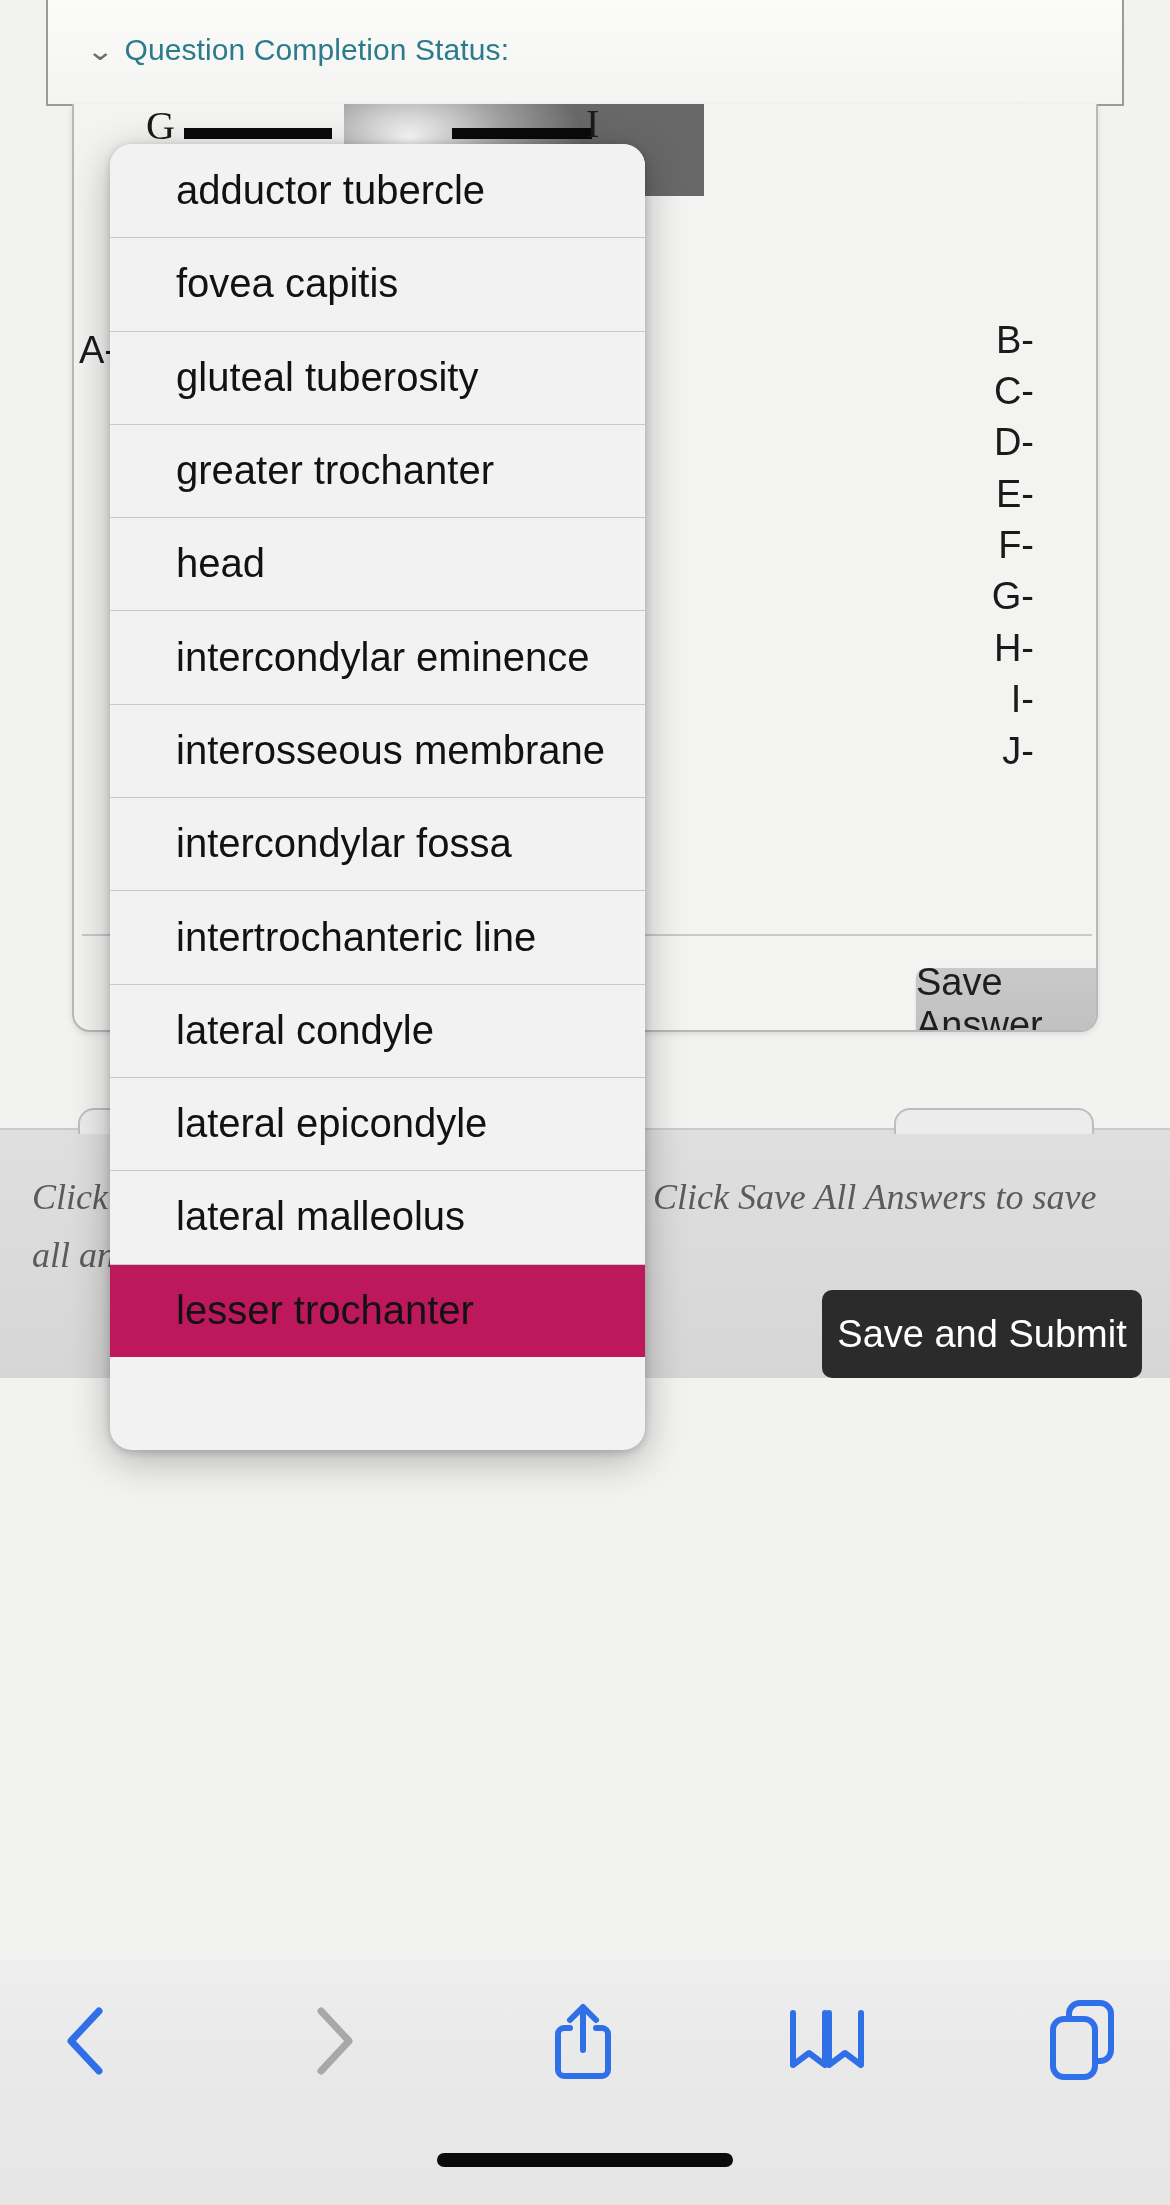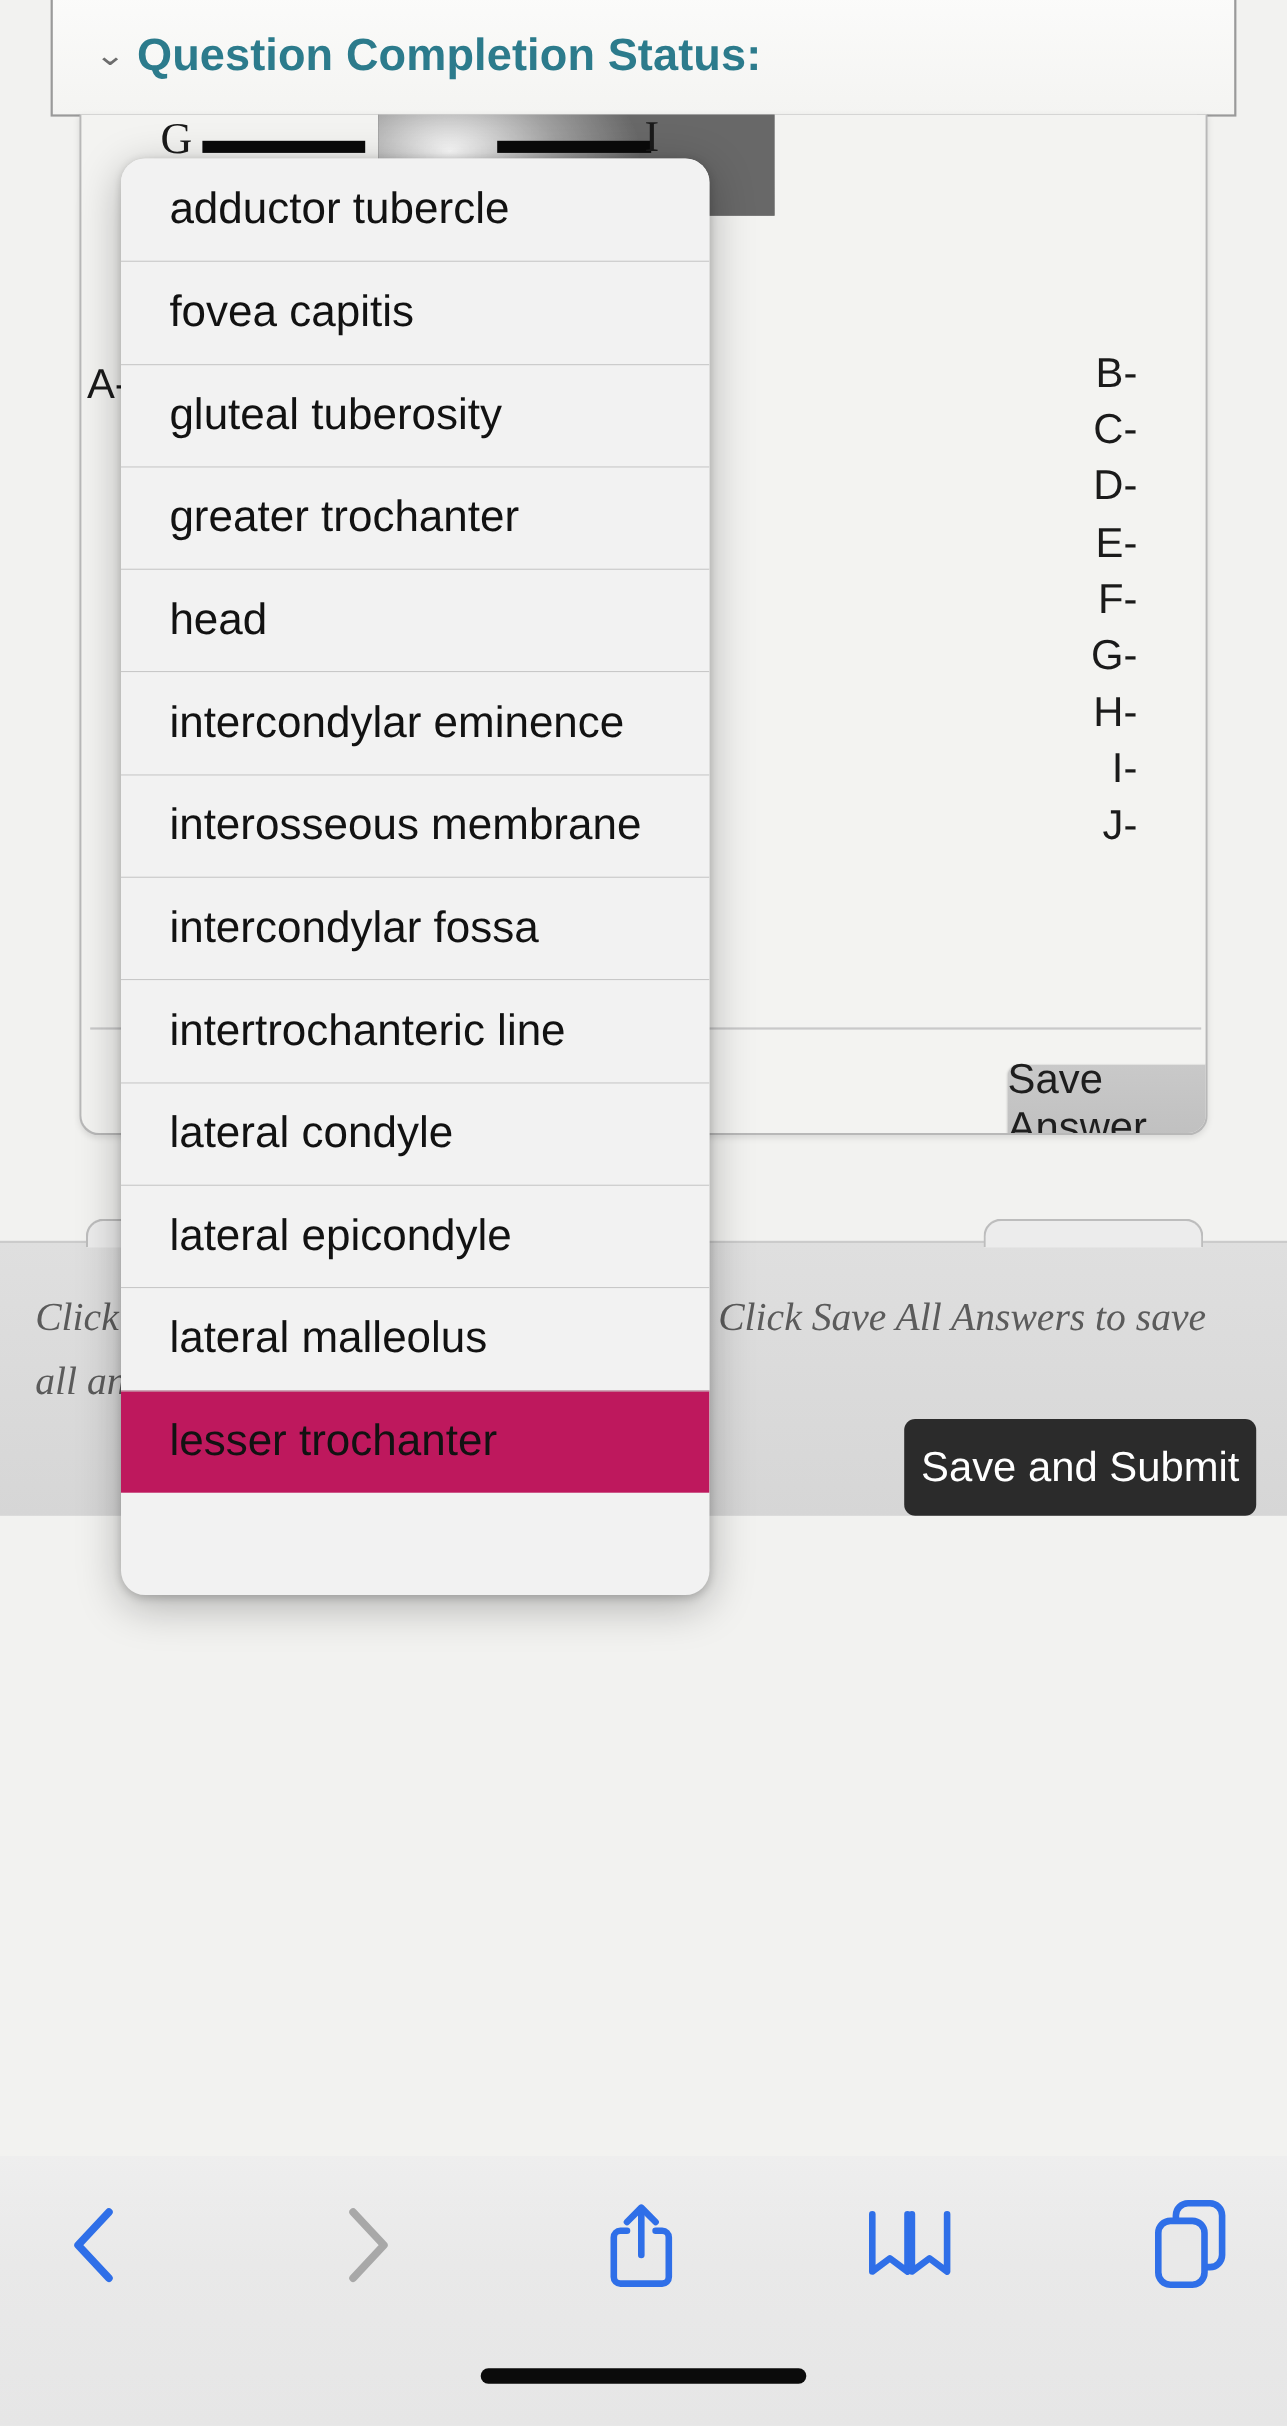--- a/index.html
+++ b/index.html
@@ -28,21 +28,21 @@
     background: linear-gradient(180deg,#fbfbfa 0%, #f4f4f2 100%);
     border: 2px solid #9a9a9a;
     display: flex; align-items: center;
   }
   .qcs-chev {
     margin-left: 38px; margin-right: 10px;
     color: #6d6d6d; font-size: 34px; line-height: 1;
     transform: scaleY(0.8);
   }
   .qcs-title {
-    color: #2c7b8c; font-size: 41px; font-weight: 700;
+    color: #2c7b8c; font-size: 30px; font-weight: 400;
     letter-spacing: 0.1px;
   }
 
   
   .q-card {
     position: absolute; left: 72px; top: 104px;
     width: 1026px; height: 928px;
     background: #f3f3f1;
     border: 2px solid #b8b8b8;
     border-top: none;
@@ -141,21 +141,21 @@
     width: 535px; height: 1306px;
     background: #f2f2f2;
     border-radius: 22px;
     box-shadow: 0 10px 40px rgba(0,0,0,0.28), 0 2px 8px rgba(0,0,0,0.18);
     overflow: hidden;
   }
   .picker-row {
     position: relative;
     height: 93.3px;
     display: flex; align-items: center;
-    padding-left: 44px;
+    padding-left: 66px;
     font-size: 40px; color: #121212;
     background: #f2f2f2;
   }
   .picker-row + .picker-row::before {
     content: ""; position: absolute; left: 0; right: 0; top: 0;
     height: 1px; background: #c8c8c8;
   }
   .picker-row.selected { background: #be185d; }
 
   

